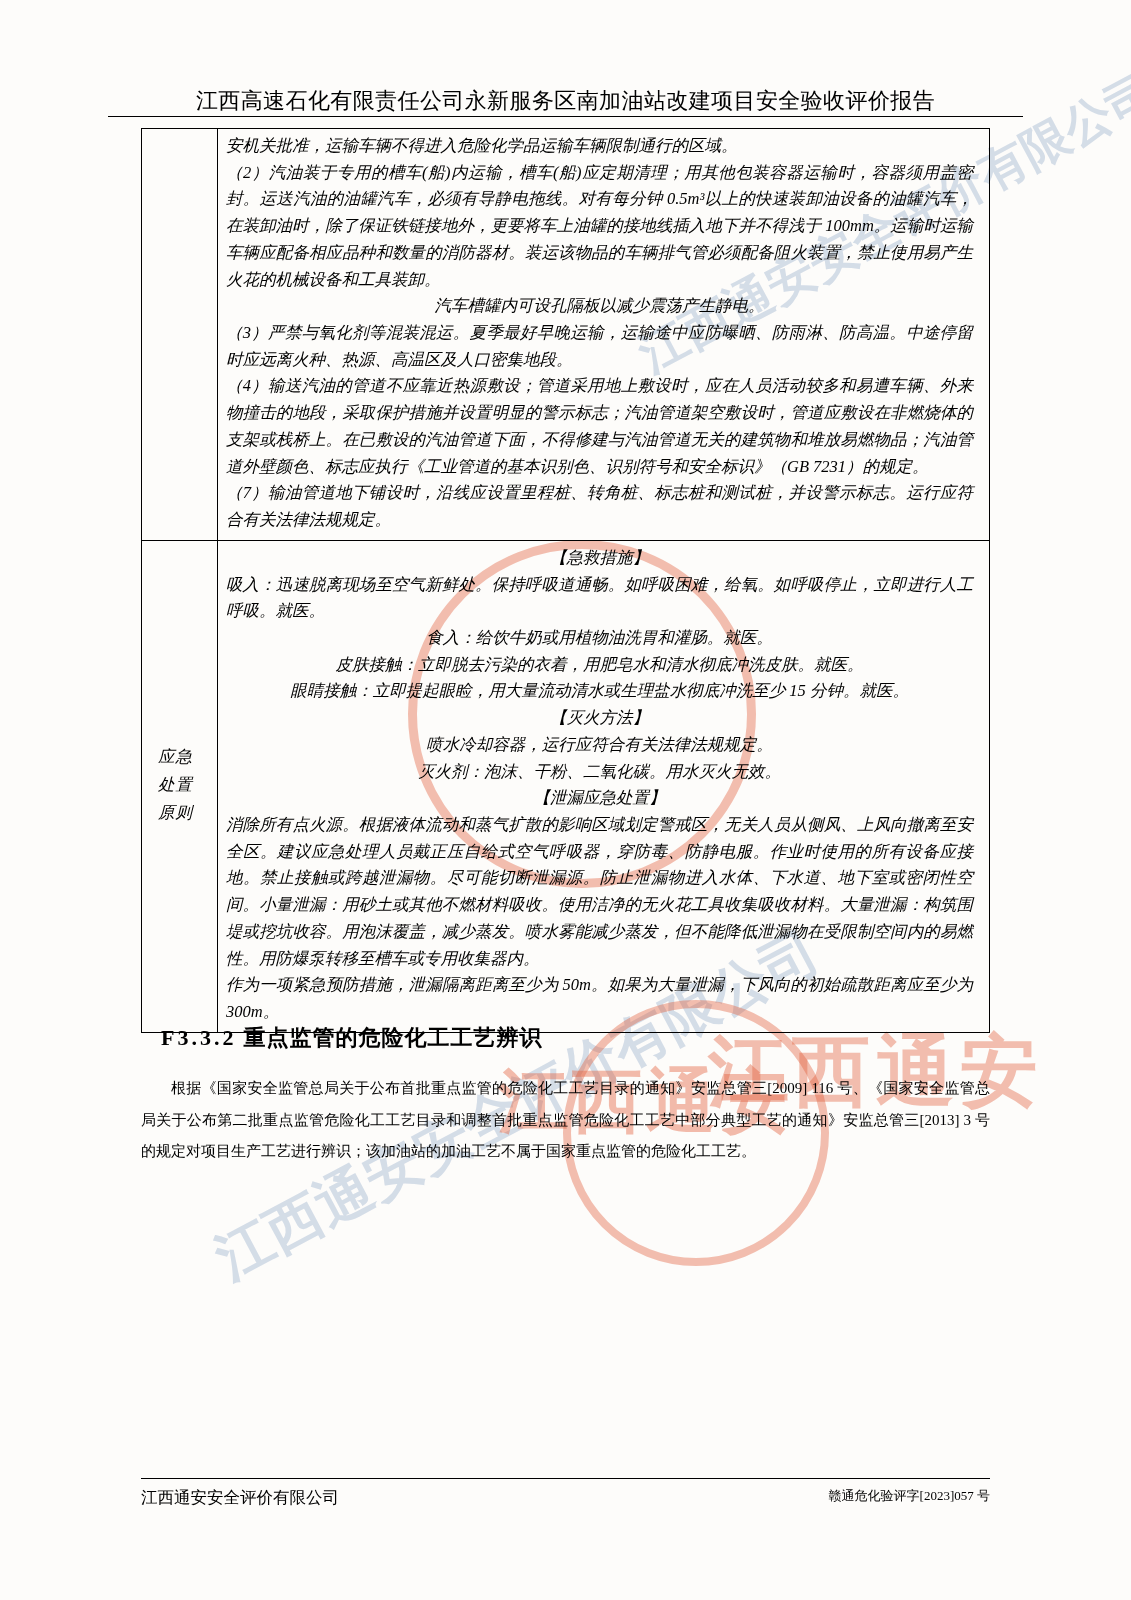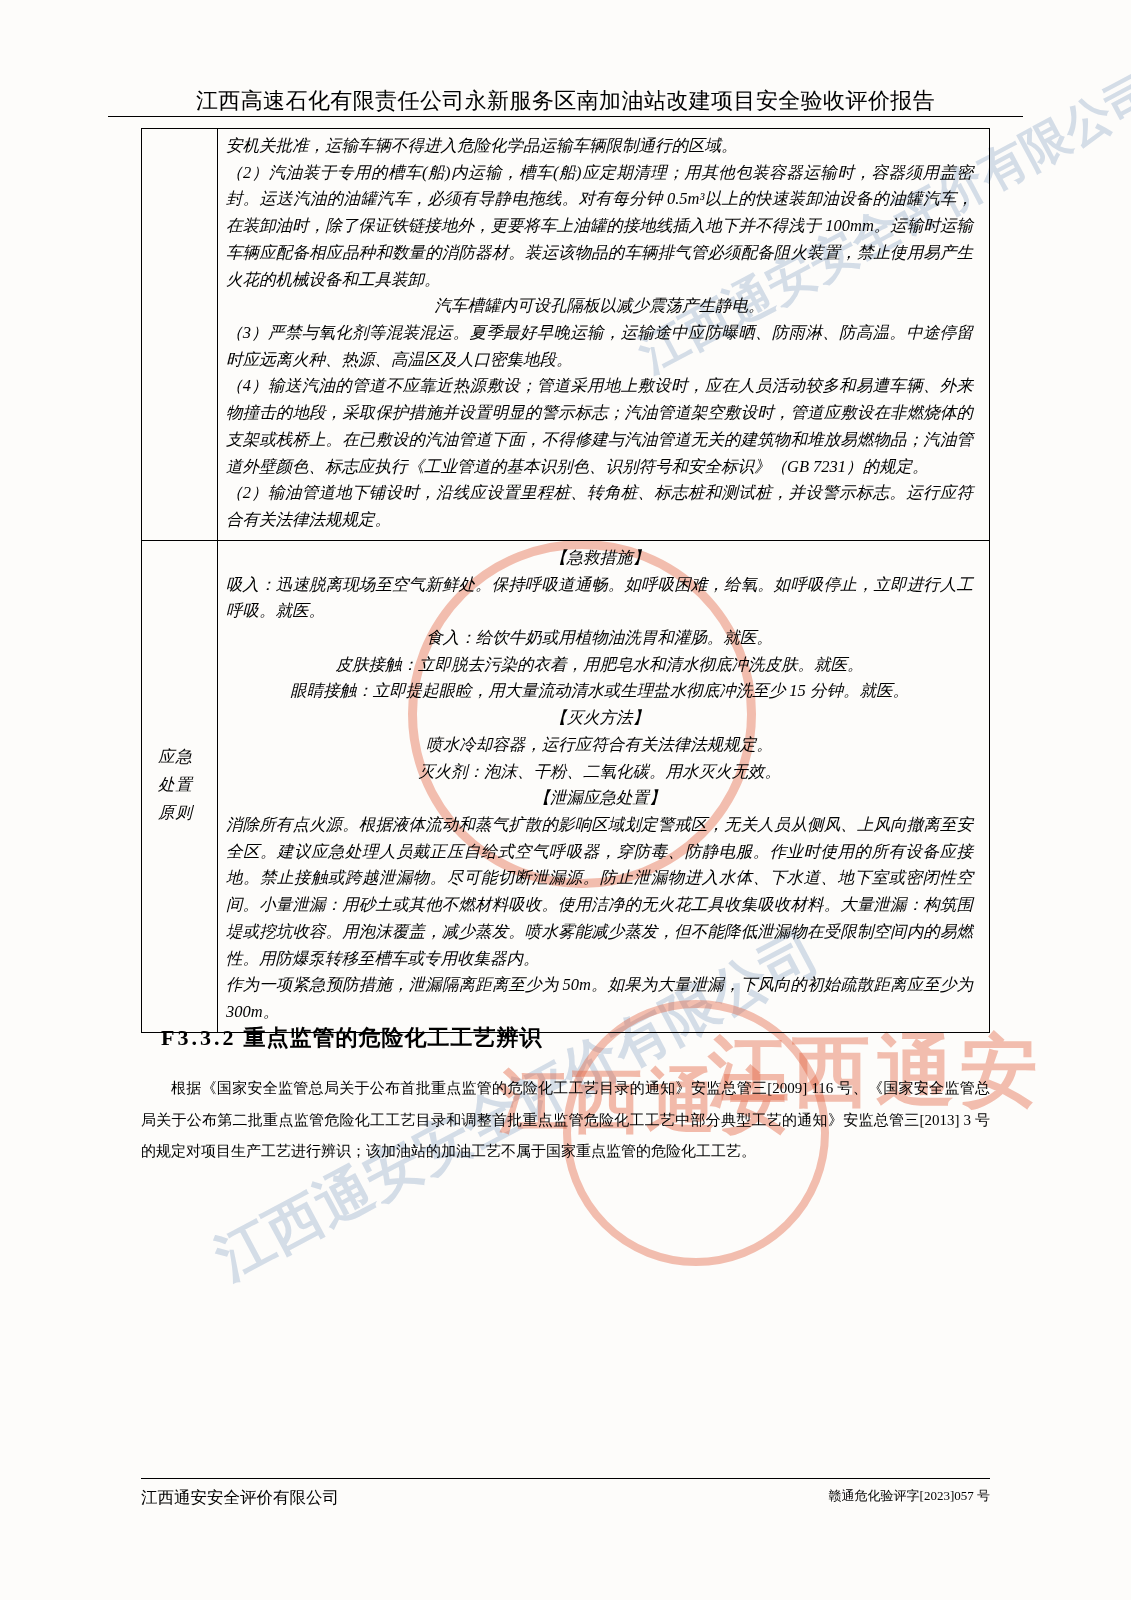--- a/index.html
+++ b/index.html
@@ -197,21 +197,21 @@
         </colgroup>
       <tbody>
         <tr>
           <td class="label"></td>
           <td>
             <p class="p-just">安机关批准，运输车辆不得进入危险化学品运输车辆限制通行的区域。</p>
             <p class="p-just">（2）汽油装于专用的槽车(船)内运输，槽车(船)应定期清理；用其他包装容器运输时，容器须用盖密封。运送汽油的油罐汽车，必须有导静电拖线。对有每分钟 0.5m³以上的快速装卸油设备的油罐汽车，在装卸油时，除了保证铁链接地外，更要将车上油罐的接地线插入地下并不得浅于 100mm。运输时运输车辆应配备相应品种和数量的消防器材。装运该物品的车辆排气管必须配备阻火装置，禁止使用易产生火花的机械设备和工具装卸。</p>
             <p class="p-center">汽车槽罐内可设孔隔板以减少震荡产生静电。</p>
             <p class="p-just">（3）严禁与氧化剂等混装混运。夏季最好早晚运输，运输途中应防曝晒、防雨淋、防高温。中途停留时应远离火种、热源、高温区及人口密集地段。</p>
             <p class="p-just">（4）输送汽油的管道不应靠近热源敷设；管道采用地上敷设时，应在人员活动较多和易遭车辆、外来物撞击的地段，采取保护措施并设置明显的警示标志；汽油管道架空敷设时，管道应敷设在非燃烧体的支架或栈桥上。在已敷设的汽油管道下面，不得修建与汽油管道无关的建筑物和堆放易燃物品；汽油管道外壁颜色、标志应执行《工业管道的基本识别色、识别符号和安全标识》（GB 7231）的规定。</p>
-            <p class="p-just">（2）输油管道地下铺设时，沿线应设置里程桩、转角桩、标志桩和测试桩，并设警示标志。运行应符合有关法律法规规定。</p>
+            <p class="p-just">（7）输油管道地下铺设时，沿线应设置里程桩、转角桩、标志桩和测试桩，并设警示标志。运行应符合有关法律法规规定。</p>
           </td>
         </tr>
         <tr>
           <td class="label">
             <div>应急</div>
             <div>处置</div>
             <div>原则</div>
           </td>
           <td>
             <p class="p-center">【急救措施】</p>

